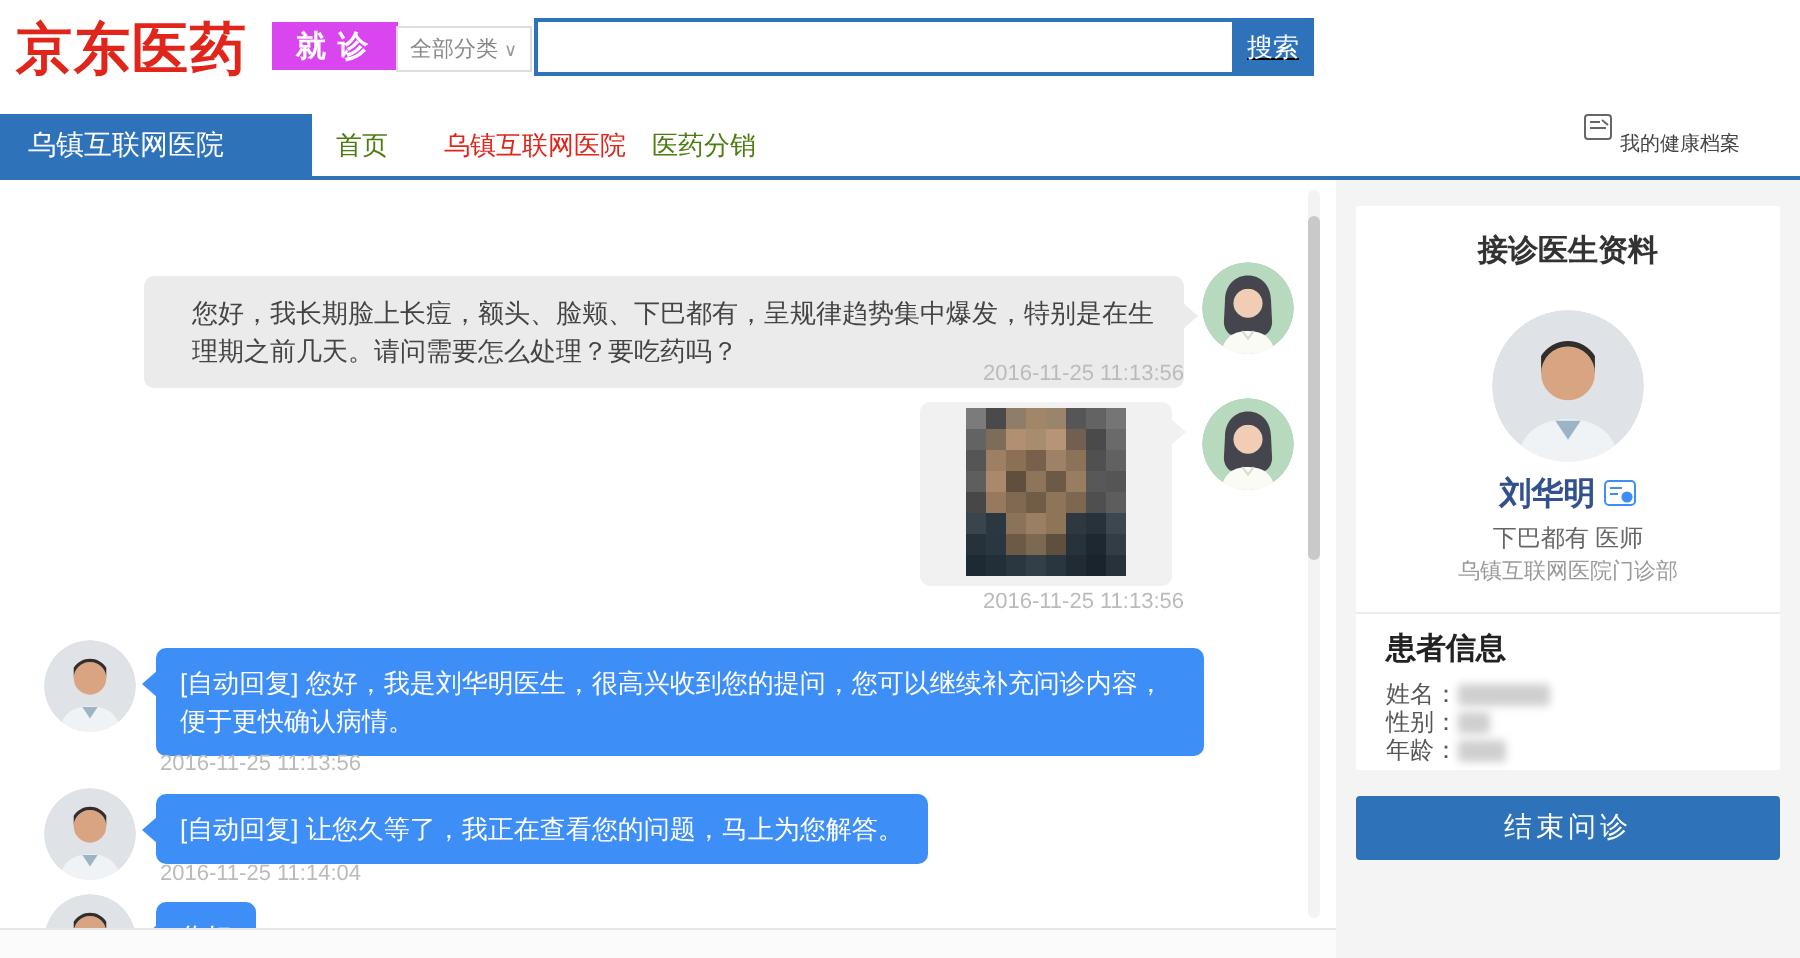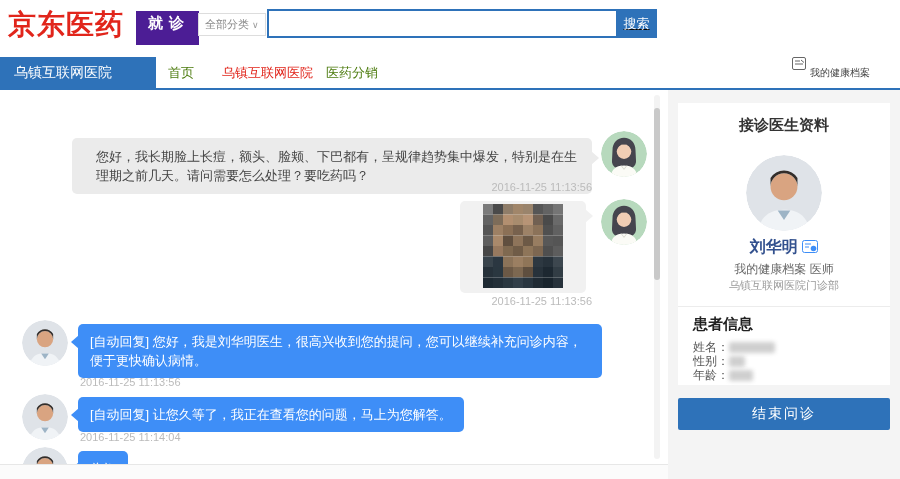--- a/index.html
+++ b/index.html
@@ -2,21 +2,21 @@
 <html><head>
 <meta charset="utf-8">
 <style>
   * { margin:0; padding:0; box-sizing:border-box; }
   html,body { background:#fff; }
   body { font-family:"Liberation Sans","DejaVu Sans",sans-serif; }
   .screen { position:relative; width:900px; height:479px; overflow:hidden; background:#fff; }
 
   
   .logo { position:absolute; left:8px; top:6px; font-size:28px; font-weight:900; color:#e1251b; letter-spacing:1px; }
-  .visit-badge { position:absolute; left:136px; top:11px; background:#4c1d95; color:#fff; font-size:15px; font-weight:bold; padding:3px 9px 12px 12px; letter-spacing:6px; }
+  .visit-badge { position:absolute; left:136px; top:11px; background:#d946ef; color:#fff; font-size:15px; font-weight:bold; padding:3px 9px 2px 12px; letter-spacing:6px; }
   .category { position:absolute; left:198px; top:13px; border:1px solid #ddd; color:#888; font-size:11px; padding:3px 6px; background:#fff; cursor:pointer; }
   .category .caret { margin-left:3px; font-size:9px; color:#999; }
   .search-wrap { position:absolute; left:267px; top:9px; width:390px; height:29px; display:flex;text-decoration:underline; }
   .search-input { width:349px; height:29px; border:2px solid #2e72b9; border-right:none; outline:none; padding:0 8px; font-size:13px; }
   .search-btn { width:41px; height:29px; background:#2e72b9; color:#fff; border:none; font-size:13px; cursor:pointer; }
 
   
   .nav-line { position:absolute; left:0; top:88px; width:900px; height:2px; background:#2e72b9; }
   .nav-hospital { position:absolute; left:0; top:57px; width:156px; height:31px; background:#2e72b9; color:#fff; font-size:14px; line-height:31px; padding-left:14px; }
   .nav-tab { position:absolute; top:57px; height:31px; line-height:31px; font-size:13px; color:#4d7c0f; cursor:pointer; }
@@ -226,21 +226,21 @@
       </svg>
     <div class="doc-name-row">
       <span class="doc-name">刘华明</span>
       <svg class="icon" width="16" height="13" viewBox="0 0 16 13" style="display:inline-block; vertical-align:-1px;">
           <rect x="0.5" y="0.5" width="15" height="12" rx="2" fill="#fff" stroke="#3e8ef7"></rect>
           <line x1="3" y1="4" x2="9" y2="4" stroke="#3e8ef7"></line>
           <line x1="3" y1="7" x2="7" y2="7" stroke="#3e8ef7"></line>
           <circle cx="11.5" cy="8.5" r="2.8" fill="#3e8ef7"></circle>
         </svg>
     </div>
-    <div class="doc-dept">我的健康档案 医师</div>
+    <div class="doc-dept">下巴都有 医师</div>
     <div class="doc-hosp">乌镇互联网医院门诊部</div>
     <div class="side-divider"></div>
     <div class="pat-title">患者信息</div>
     <div class="pat-row r0"><span>姓名：</span><span class="blur-val bv0"></span></div>
     <div class="pat-row r1"><span>性别：</span><span class="blur-val bv1"></span></div>
     <div class="pat-row r2"><span>年龄：</span><span class="blur-val bv2"></span></div>
   </div>
   <button class="end-btn">结束问诊</button>
 
 </div>

